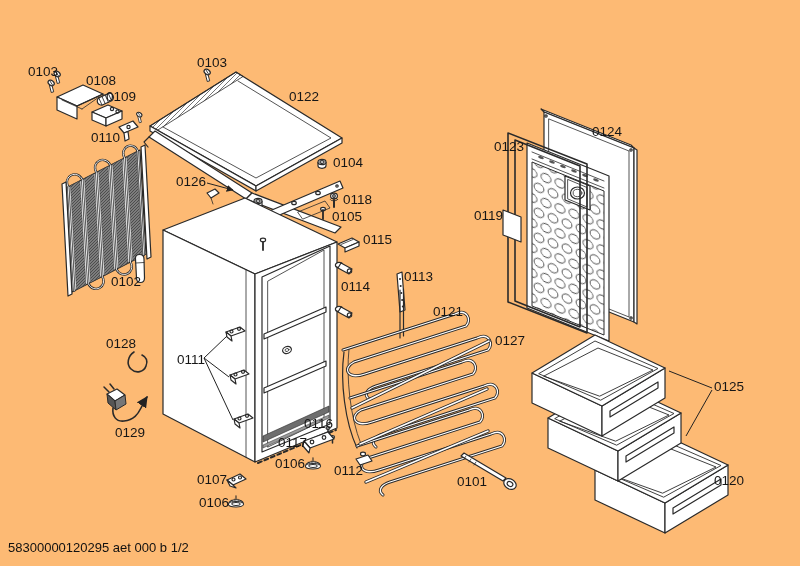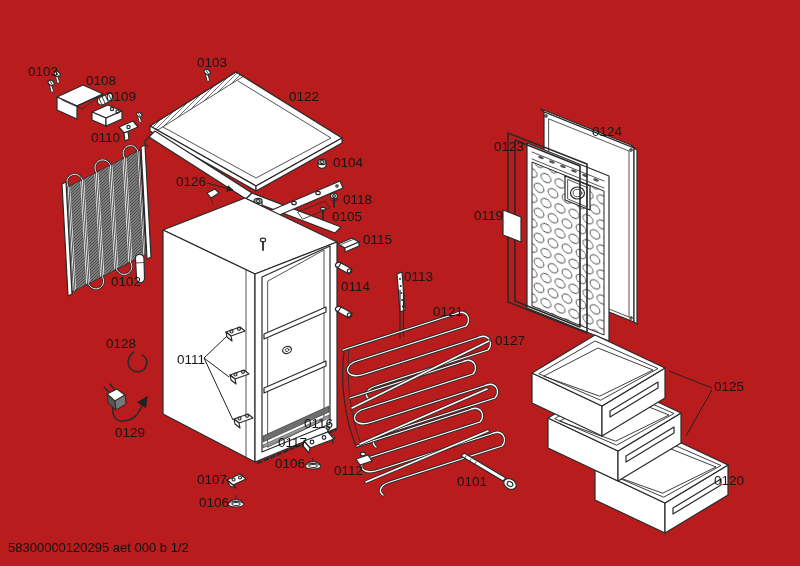--- a/index.html
+++ b/index.html
@@ -1,16 +1,16 @@
 <!DOCTYPE html>
 <html><head>
 <meta charset="utf-8">
 <style>
   html,body{margin:0;padding:0;background:#fff;}
-  .stage{position:relative;width:800px;height:566px;background:#b91c1c;overflow:hidden;}
+  .stage{position:relative;width:800px;height:566px;background:#fdba74;overflow:hidden;}
   svg{display:block;}
   .ln{fill:none;stroke:#2a2a2a;stroke-width:1.2;stroke-linejoin:round;stroke-linecap:round;}
   .thin{stroke-width:0.8;}
   .fw{fill:#ffffff;stroke:#2a2a2a;stroke-width:1.2;stroke-linejoin:round;}
   .tube-o{fill:none;stroke:#2a2a2a;stroke-width:3;stroke-linecap:round;}
   .tube-i{fill:none;stroke:#ffffff;stroke-width:1.3;stroke-linecap:round;}
   .rod-o{fill:none;stroke:#2a2a2a;stroke-width:3.4;stroke-linecap:round;}
   .rod-i{fill:none;stroke:#ffffff;stroke-width:1.6;stroke-linecap:round;}
   .lbl{font-family:"Liberation Sans",sans-serif;font-size:13.5px;fill:#161616;}
   .foot{font-family:"Liberation Sans",sans-serif;font-size:13px;fill:#111;}

